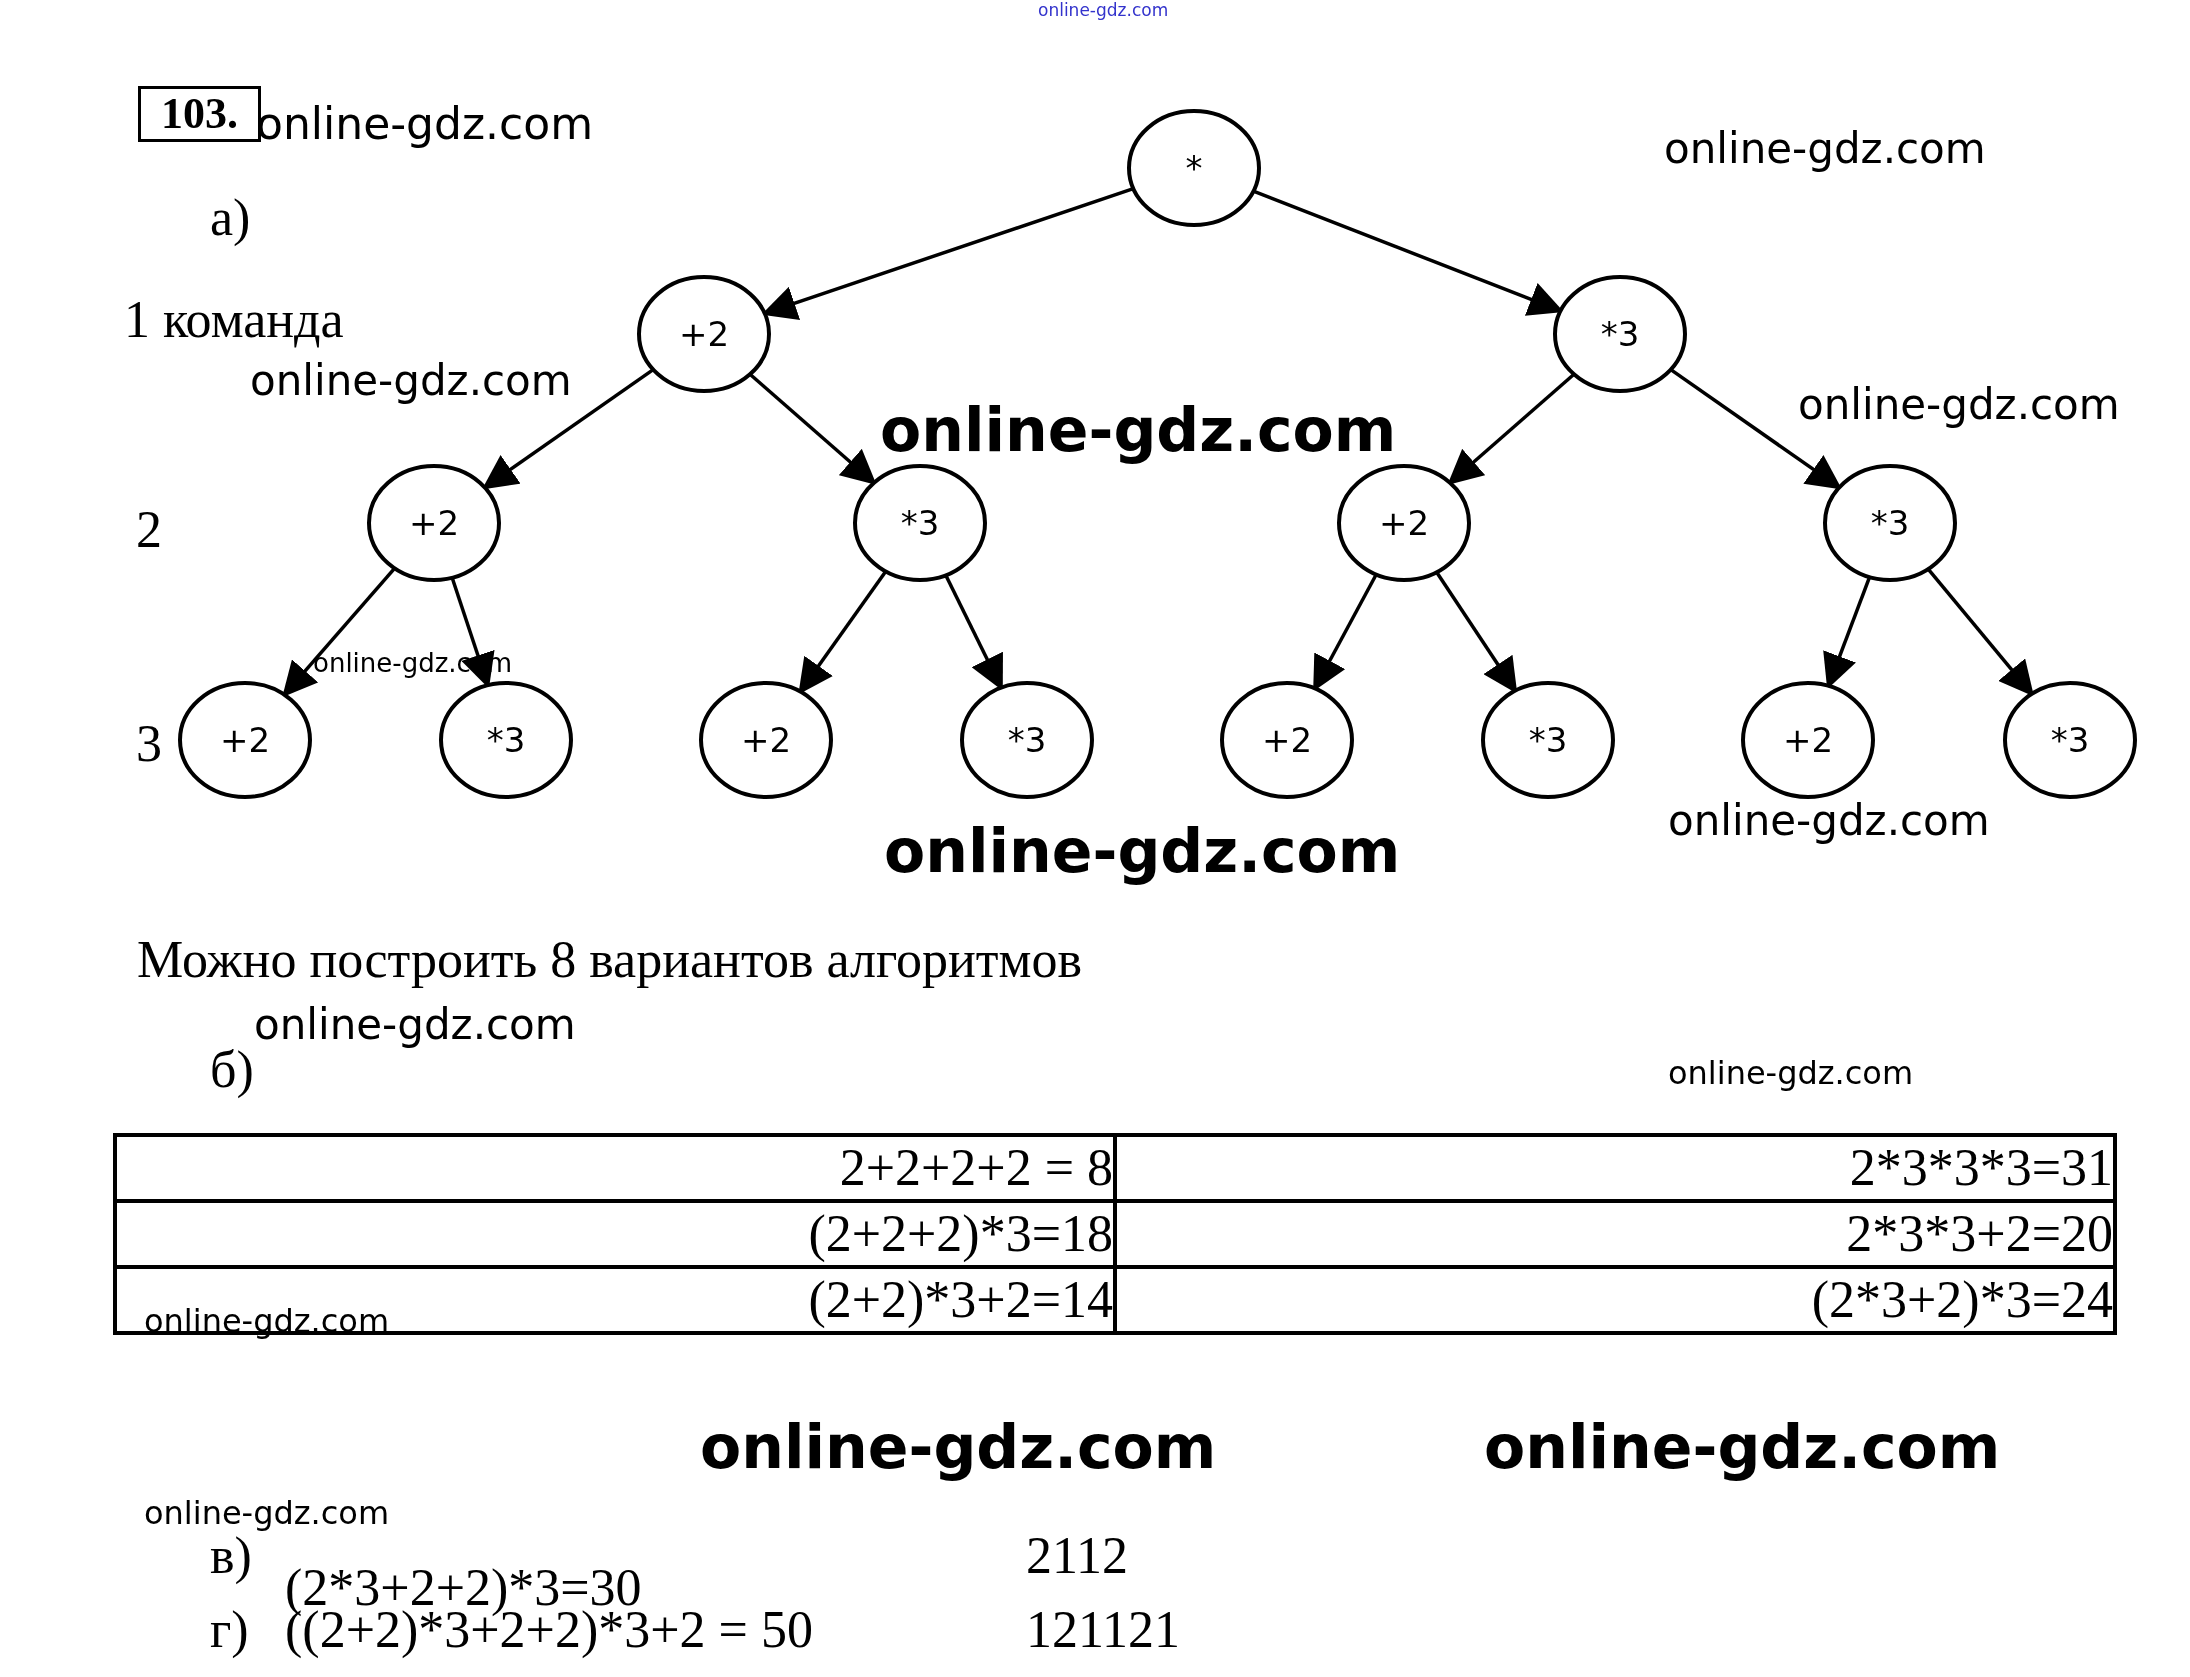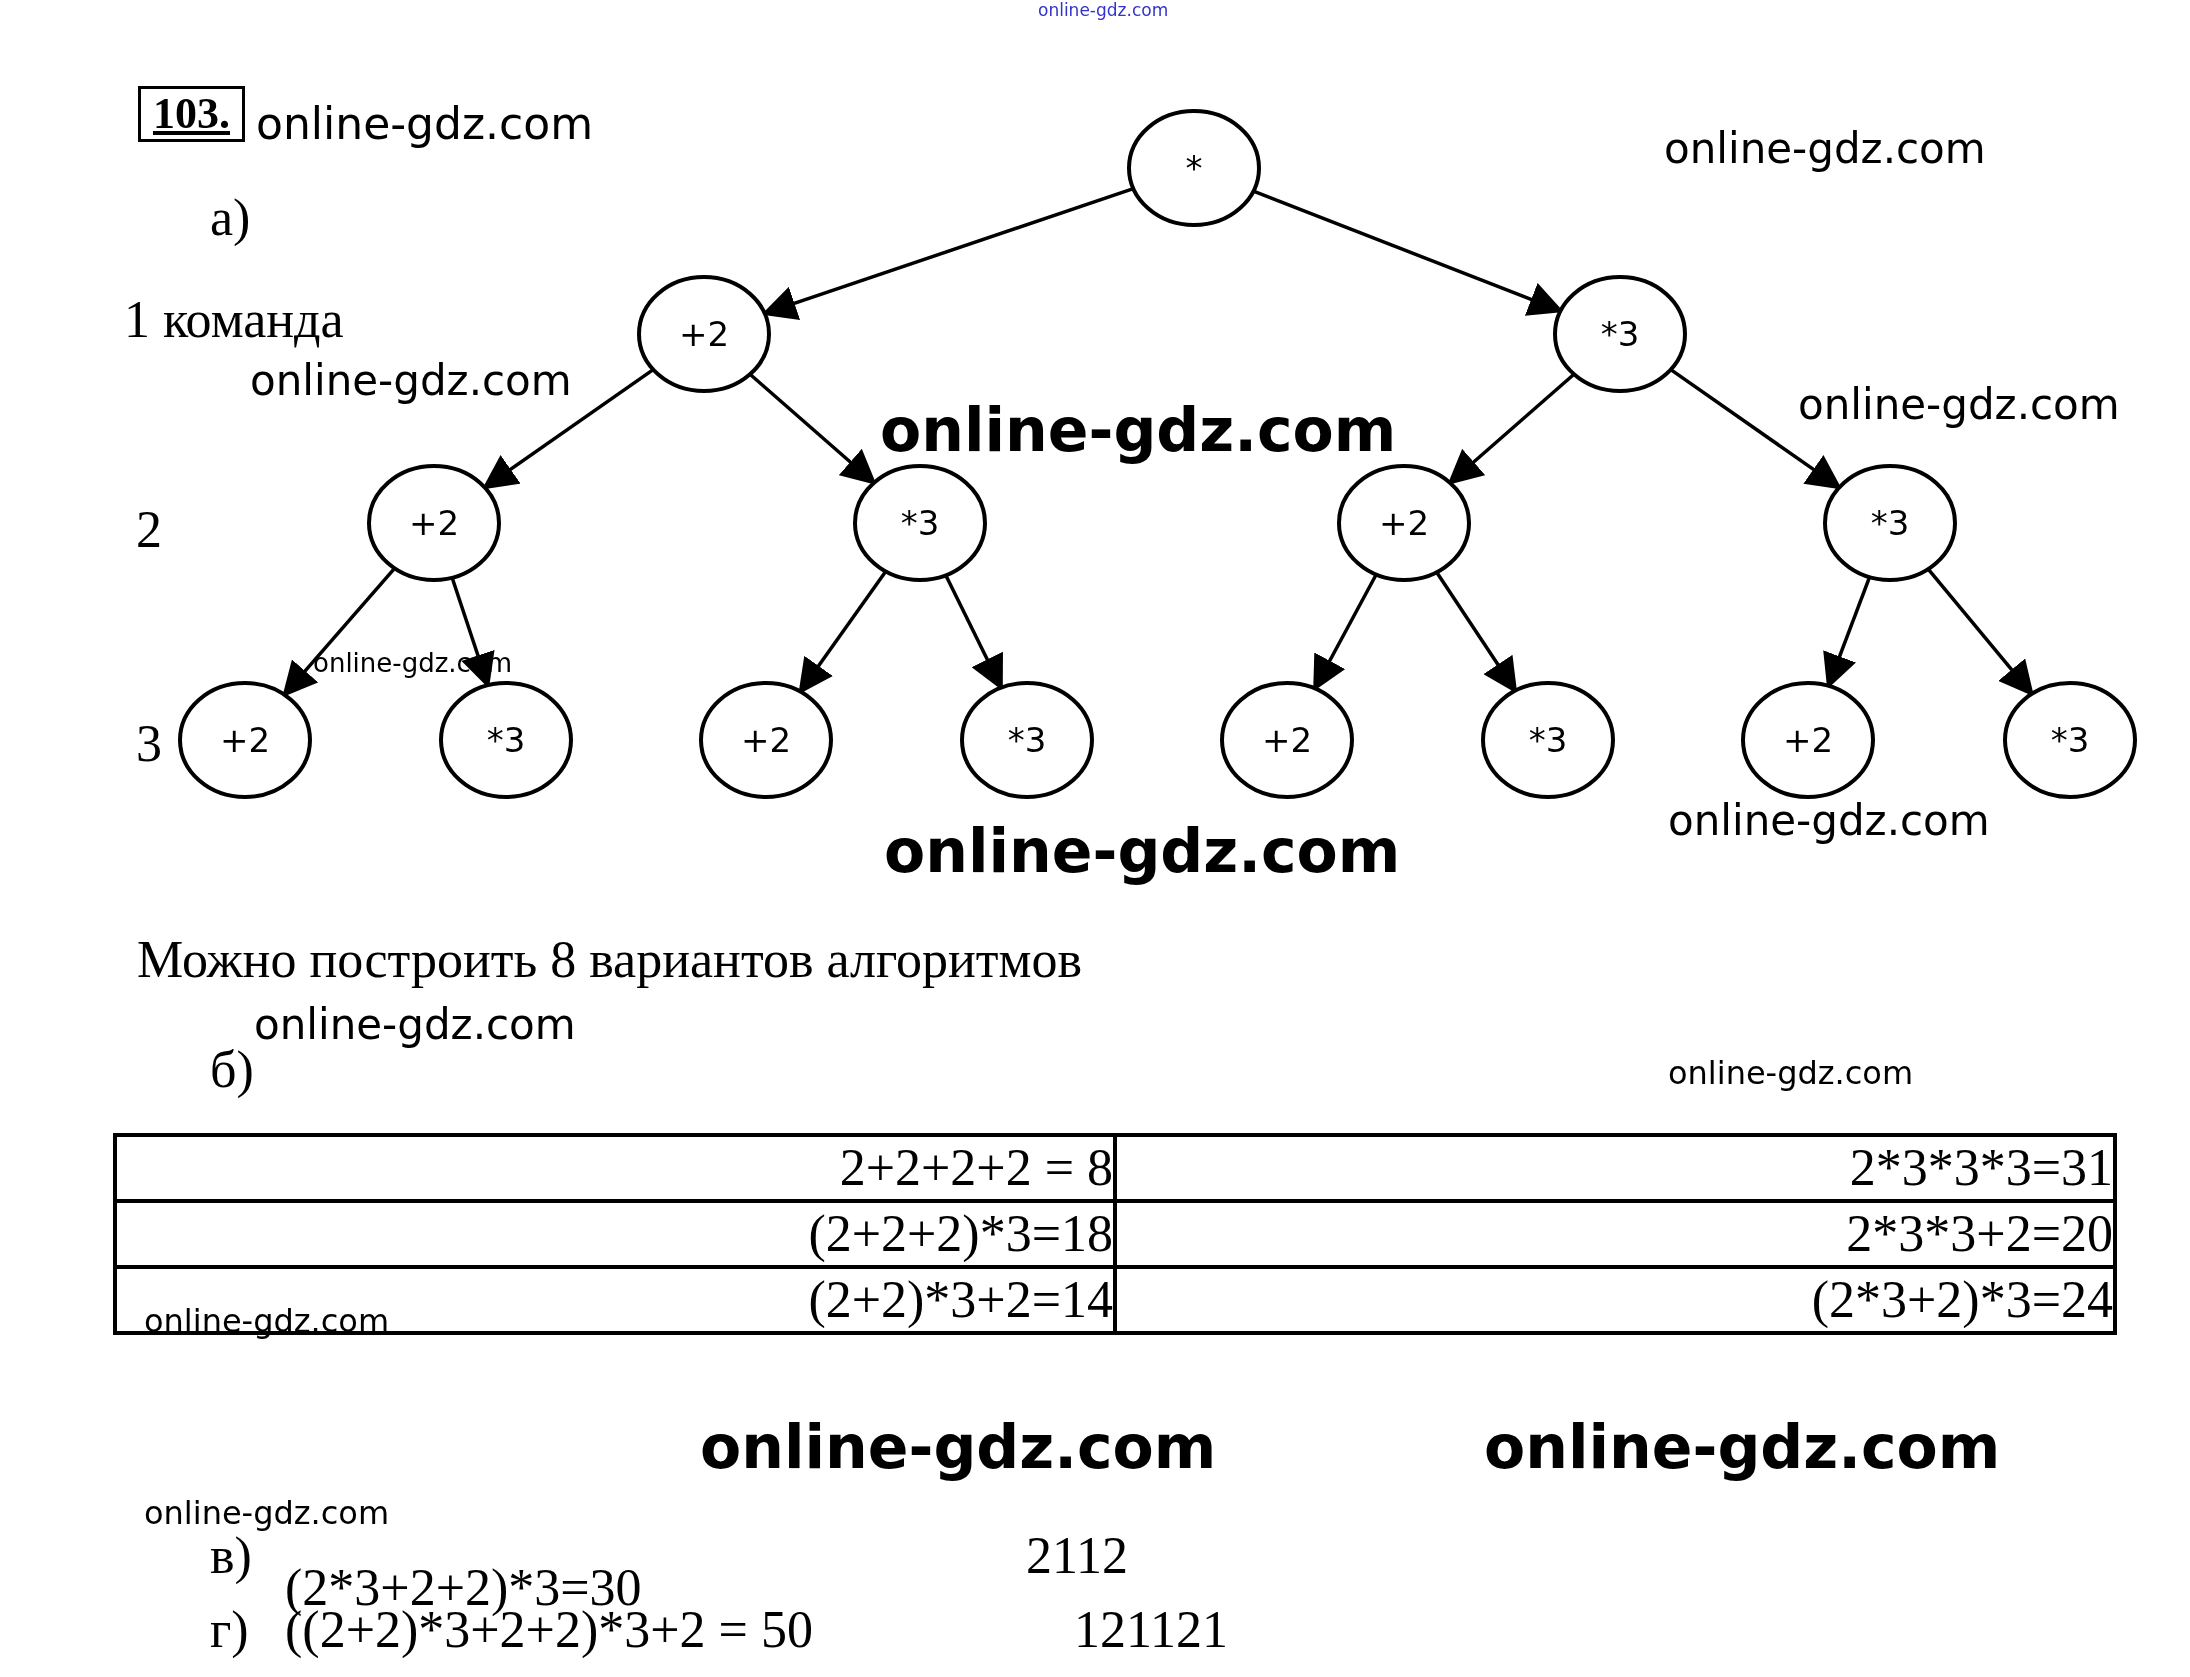--- a/index.html
+++ b/index.html
@@ -7,21 +7,21 @@
   .serif{font-family:"Liberation Serif","DejaVu Serif",serif;}
   .sans{font-family:"DejaVu Sans","Liberation Sans",sans-serif;}
   .abs{position:absolute;white-space:nowrap;}
   #tree{position:absolute;left:0;top:0;}
   .node-ellipse{fill:#fff;stroke:#000;stroke-width:4;}
   .edge{stroke:#000;stroke-width:3.5;}
   .node-label{font-family:"DejaVu Sans","Liberation Sans",sans-serif;font-size:34px;text-anchor:middle;dominant-baseline:middle;}
   .wm{font-family:"DejaVu Sans","Liberation Sans",sans-serif;color:#000;}
   table.results{position:absolute;left:113px;top:1133px;width:2004px;border-collapse:collapse;}
   table.results td{border:4px solid #000;height:62px;text-align:right;font-family:"Liberation Serif","DejaVu Serif",serif;font-size:52px;padding:0;line-height:62px;}
-  .taskbox{border:3px solid #000;padding:0 12px;text-decoration:underline;}
+  .taskbox{border:3px solid #000;padding:0 20px;}
 </style>
 </head>
 <body>
 
 <div class="abs sans" style="left:1038px;top:0px;font-size:17px;color:#3333cc;">online-gdz.com</div>
 
 <div class="abs serif taskbox" style="left:138px;top:86px;font-size:44px;font-weight:bold;line-height:50px;">103.</div>
 
 <svg id="tree" width="2190" height="900">
   <defs>
@@ -134,21 +134,21 @@
     </tr>
   </tbody>
 </table>
 
 <div class="abs serif" style="left:210px;top:1526px;font-size:52px;">в)</div>
 <div class="abs serif" style="left:285px;top:1526px;font-size:52px;margin-top:32px;">(2*3+2+2)*3=30</div>
 <div class="abs serif" style="left:1026px;top:1526px;font-size:52px;">2112</div>
 
 <div class="abs serif" style="left:210px;top:1600px;font-size:52px;">г)</div>
 <div class="abs serif" style="left:285px;top:1600px;font-size:52px;">((2+2)*3+2+2)*3+2 = 50</div>
-<div class="abs serif" style="left:1026px;top:1600px;font-size:52px;margin-left:48px;">121121</div>
+<div class="abs serif" style="left:1026px;top:1600px;font-size:52px;">121121</div>
 
 <div class="abs wm" style="left:256px;top:98px;font-size:44px;">online-gdz.com</div>
 <div class="abs wm" style="left:1664px;top:124px;font-size:42px;">online-gdz.com</div>
 <div class="abs wm" style="left:250px;top:356px;font-size:42px;">online-gdz.com</div>
 <div class="abs wm" style="left:880px;top:395px;font-size:60px;font-weight:bold;">online-gdz.com</div>
 <div class="abs wm" style="left:1798px;top:380px;font-size:42px;">online-gdz.com</div>
 <div class="abs wm" style="left:313px;top:648px;font-size:26px;">online-gdz.com</div>
 <div class="abs wm" style="left:1668px;top:796px;font-size:42px;">online-gdz.com</div>
 <div class="abs wm" style="left:884px;top:816px;font-size:60px;font-weight:bold;">online-gdz.com</div>
 <div class="abs wm" style="left:254px;top:1000px;font-size:42px;">online-gdz.com</div>

